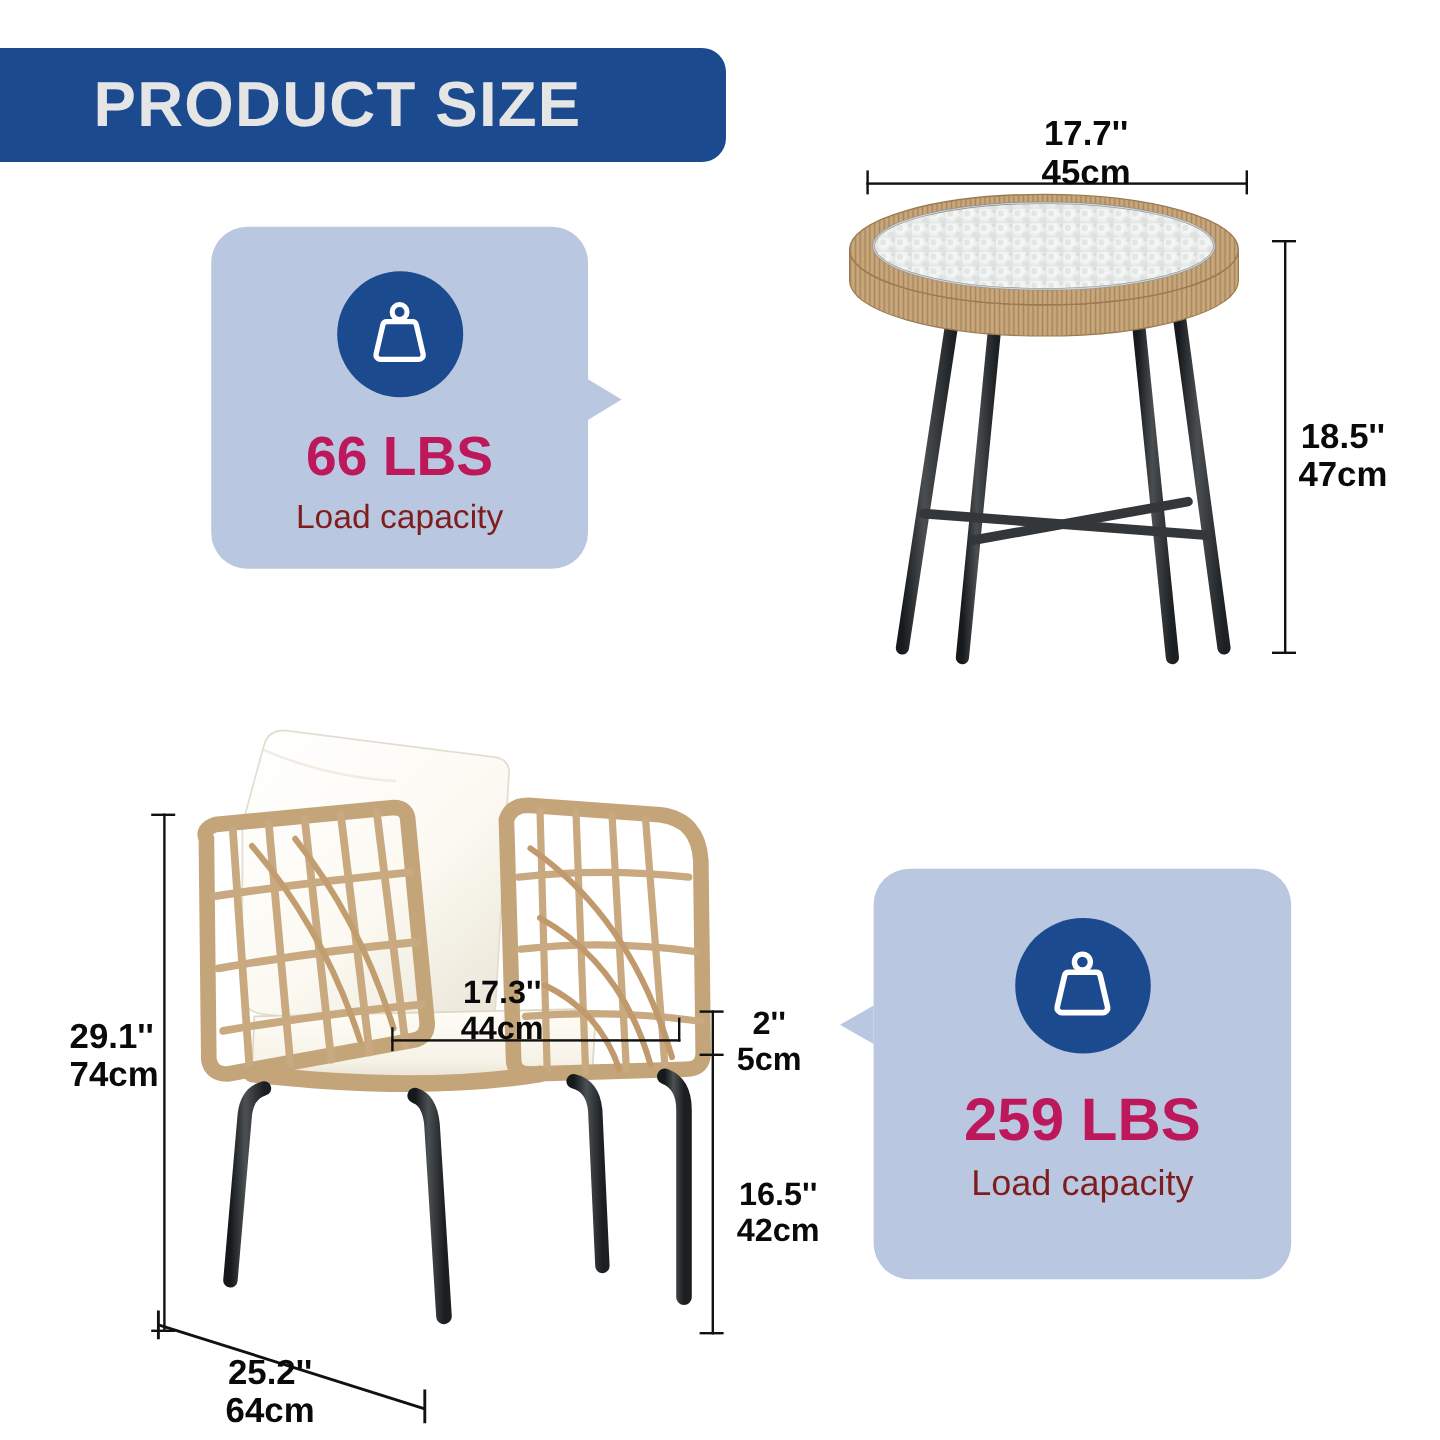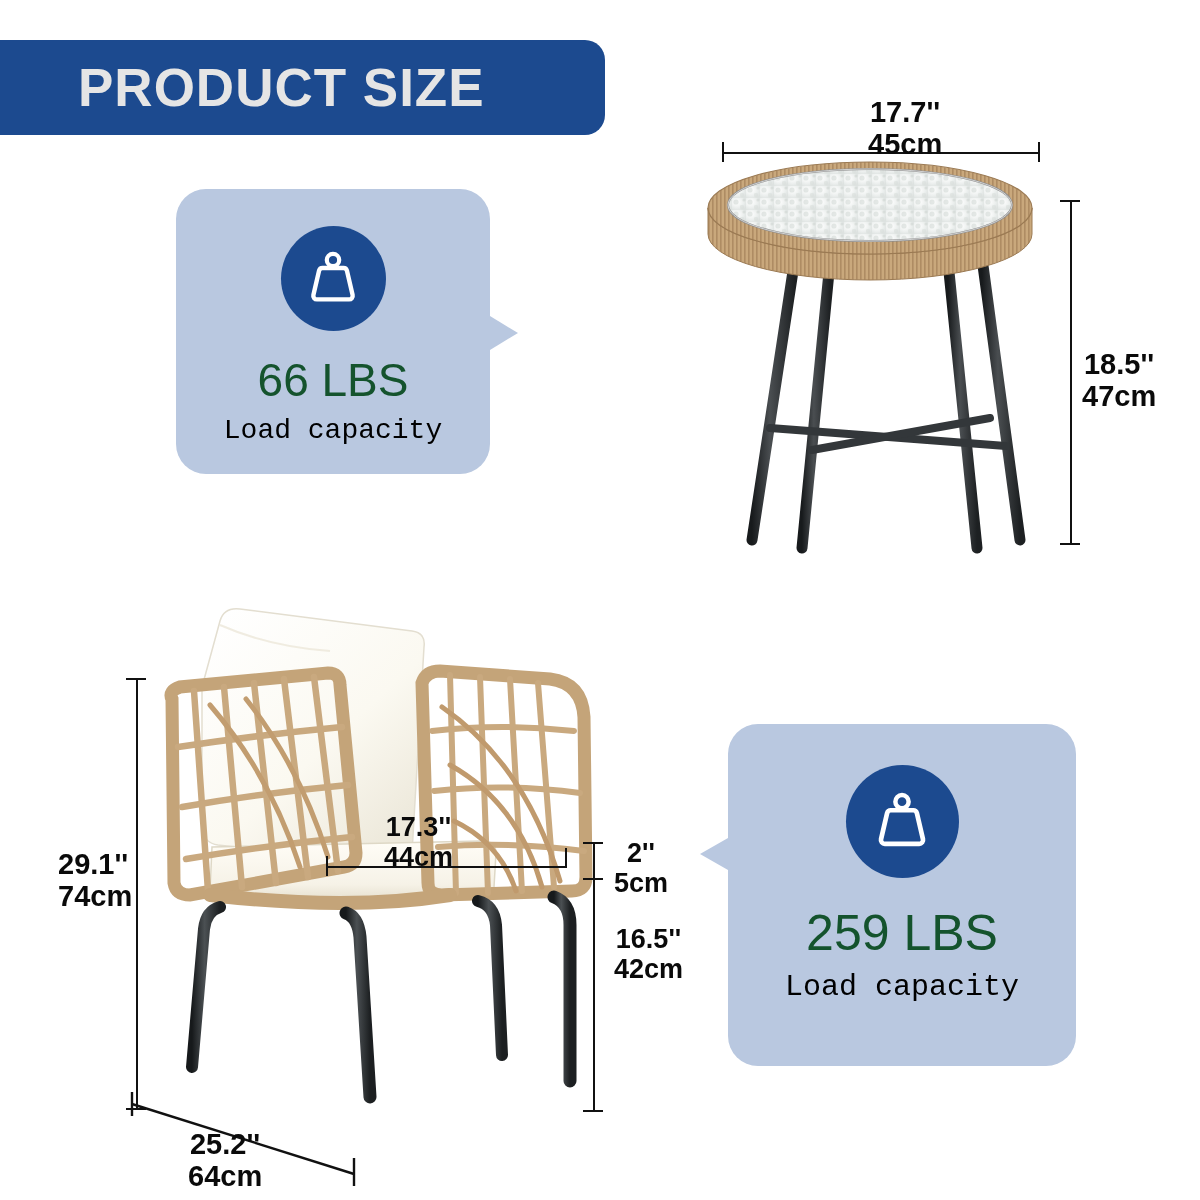--- a/index.html
+++ b/index.html
@@ -36,23 +36,23 @@
   .tail-left{
     left:700px;top:838px;
     border-top:16px solid transparent;border-bottom:16px solid transparent;
     border-right:28px solid #b9c8e0;
   }
   .badge-icon-circle{
     width:105px;height:105px;border-radius:50%;background:#1c4a8f;
     margin-top:37px;display:flex;align-items:center;justify-content:center;
   }
   .badge-2 .badge-icon-circle{width:113px;height:113px;margin-top:41px;}
-  .badge-value{font-size:46px;font-weight:normal;color:#14532d;margin-top:26px;line-height:1;white-space:nowrap;}
+  .badge-value{font-size:46px;font-weight:bold;color:#be185d;margin-top:26px;line-height:1;white-space:nowrap;}
   .badge-2 .badge-value{font-size:50px;margin-top:30px;}
-  .badge-caption{font-size:28px;color:#000000;margin-top:14px;line-height:1;white-space:nowrap;font-family:Liberation Mono, monospace;}
+  .badge-caption{font-size:28px;color:#7f1d1d;margin-top:14px;line-height:1;white-space:nowrap;}
   .badge-2 .badge-caption{font-size:30px;}
 
   
   .dim-label{position:absolute;font-size:27px;font-weight:bold;color:#0a0a0a;
              line-height:1.12;white-space:nowrap;text-align:center;}
   .dim-label.big{font-size:29px;}
   .dim-line{position:absolute;background:#111;}
   .dim-h{height:2px;}
   .dim-v{width:2px;}
   .cap-v{position:absolute;width:2px;height:20px;background:#111;}
@@ -262,21 +262,21 @@
   <div class="dim-line dim-v" style="left:593px;top:842px;height:38px;"></div>
   <div class="cap-h" style="left:583px;top:842px;"></div>
   <div class="cap-h" style="left:583px;top:878px;"></div>
   <div class="dim-label" style="left:614px;top:838px;">
     <span>2''</span><br>
     <span>5cm</span>
   </div>
 
   <div class="dim-line dim-v" style="left:593px;top:880px;height:232px;"></div>
   <div class="cap-h" style="left:583px;top:1110px;"></div>
-  <div class="dim-label" style="left:614px;top:924px;">
+  <div class="dim-label" style="left:614px;top:980px;">
     <span>16.5''</span><br>
     <span>42cm</span>
   </div>
 
   <svg width="260" height="120" viewBox="0 0 260 120" style="position:absolute;left:122px;top:1082px;">
     <line x1="10" y1="10" x2="10" y2="34" stroke="#111" stroke-width="2.4"></line>
     <line x1="10" y1="22" x2="232" y2="92" stroke="#111" stroke-width="2.4"></line>
     <line x1="232" y1="76" x2="232" y2="104" stroke="#111" stroke-width="2.4"></line>
   </svg>
   <div class="dim-label big" style="left:170px;top:1128px;margin-left:18px;">

